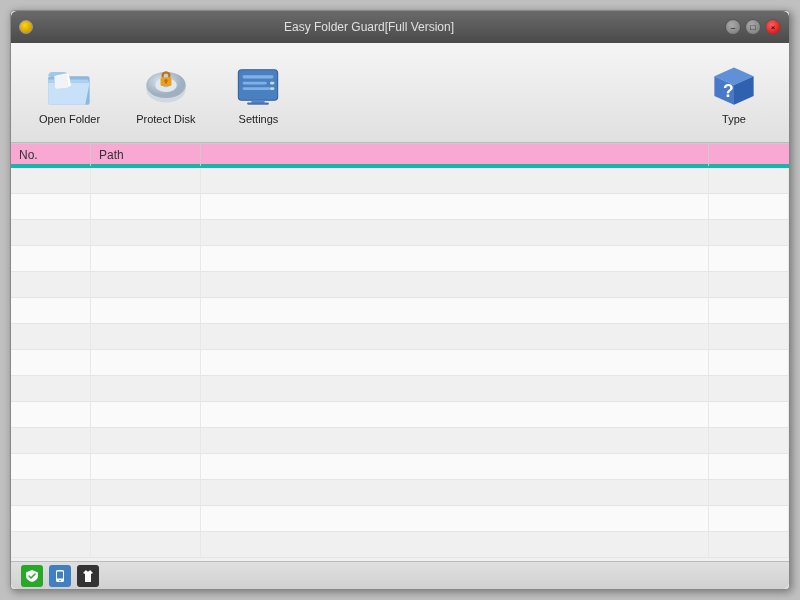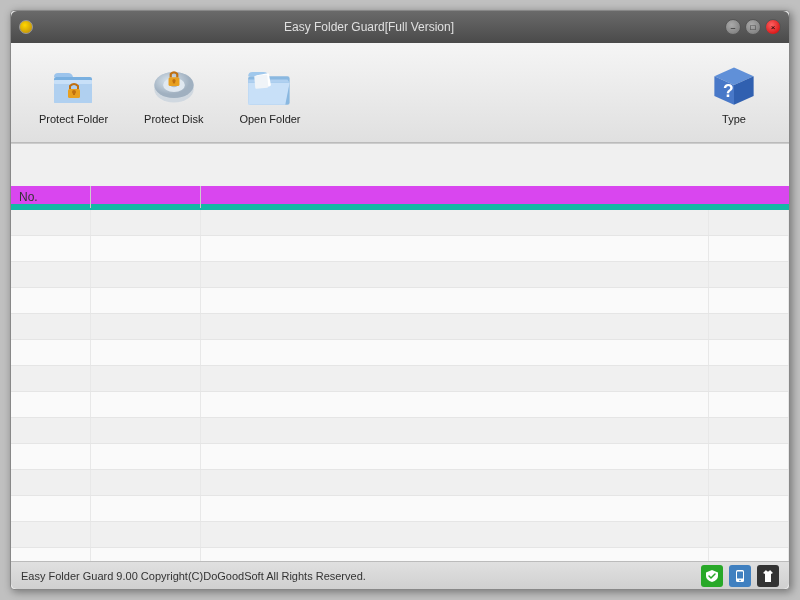--- a/index.html
+++ b/index.html
@@ -132,24 +132,23 @@
     
     .table-container {
       flex: 1;
       overflow: hidden;
       border-top: 1px solid #ccc;
     }
 
     .table-header {
       display: grid;
       grid-template-columns: 80px 110px 1fr 80px;
-      background: #d946ef;
-      border-bottom: 6px solid #14b8a6;
+      background: #f9a8d4;
+      border-bottom: 4px solid #14b8a6;
       height: 24px;
-      margin-top: 42px;
     }
 
     .table-header-cell {
       padding: 4px 8px;
       font-size: 12px;
       color: #333;
       border-right: 1px solid #ccc;
       font-weight: normal;
       display: flex;
       align-items: center;
@@ -242,43 +241,38 @@
         <span>□</span>
       </div>
       <div class="ctrl-btn ctrl-close">
         <span>×</span>
       </div>
     </div>
   </div>
 
   <div class="toolbar">
 
+
+
     <div class="toolbar-item">
-      <div class="toolbar-icon folder-icon">
+      <div class="toolbar-icon">
         <svg viewBox="0 0 44 44" xmlns="http://www.w3.org/2000/svg">
 
-          <rect x="2" y="14" width="38" height="26" rx="2" ry="2" fill="#7ab0e0"></rect>
-
-          <path d="M2 14 Q2 10 6 10 L16 10 Q20 10 21 14 Z" fill="#9cc4ec"></path>
-
-          <rect x="2" y="17" width="38" height="23" rx="1" ry="1" fill="#b0d0f0"></rect>
-
-          <rect x="2" y="17" width="38" height="4" rx="1" ry="1" fill="#c8e0f8"></rect>
-
-          <rect x="16" y="26" width="12" height="9" rx="1.5" fill="#e8a020"></rect>
-
-          <path d="M18 26 L18 23 Q22 19 26 23 L26 26" stroke="#c07010" stroke-width="2" fill="none"></path>
-
-          <circle cx="22" cy="29" r="2" fill="#c07010"></circle>
-          <rect x="21" y="29" width="2" height="3" fill="#c07010"></rect>
-        </svg>
-      </div>
-      <span class="toolbar-label">Protect Folder</span>
-    </div>
-
+          <rect x="2" y="14" width="38" height="26" rx="2" ry="2" fill="#8ab8e0"></rect>
+          <path d="M2 14 Q2 10 6 10 L16 10 Q20 10 21 14 Z" fill="#a0c8ec"></path>
+
+          <path d="M2 20 L40 20 L36 40 L2 40 Z" fill="#c8e0f8"></path>
+          <path d="M2 20 L40 20 L38 17 L2 17 Z" fill="#b0d0f0"></path>
+
+          <rect x="10" y="12" width="12" height="12" rx="1" fill="white" transform="rotate(-10 16 18)"></rect>
+          <rect x="8" y="13" width="12" height="12" rx="1" fill="#f0f4f8" transform="rotate(-5 14 19)"></rect>
+        </svg>
+      </div>
+      <span class="toolbar-label">Open Folder</span>
+    </div>
 
     <div class="toolbar-item">
       <div class="toolbar-icon">
         <svg viewBox="0 0 44 44" xmlns="http://www.w3.org/2000/svg">
 
           <ellipse cx="22" cy="26" rx="18" ry="12" fill="#d0d8e0"></ellipse>
           <ellipse cx="22" cy="22" rx="18" ry="12" fill="#c0ccd8"></ellipse>
           <ellipse cx="22" cy="22" rx="18" ry="12" fill="url(#diskGrad)"></ellipse>
           <defs>
             <radialGradient id="diskGrad" cx="40%" cy="35%">
@@ -297,33 +291,36 @@
           <rect x="21" y="18" width="2" height="2.5" fill="#c07010"></rect>
         </svg>
       </div>
       <span class="toolbar-label">Protect Disk</span>
     </div>
 
     <div class="toolbar-item">
       <div class="toolbar-icon">
         <svg viewBox="0 0 44 44" xmlns="http://www.w3.org/2000/svg">
 
-          <rect x="2" y="14" width="38" height="26" rx="2" ry="2" fill="#8ab8e0"></rect>
-          <path d="M2 14 Q2 10 6 10 L16 10 Q20 10 21 14 Z" fill="#a0c8ec"></path>
-
-          <path d="M2 20 L40 20 L36 40 L2 40 Z" fill="#c8e0f8"></path>
-          <path d="M2 20 L40 20 L38 17 L2 17 Z" fill="#b0d0f0"></path>
-
-          <rect x="10" y="12" width="12" height="12" rx="1" fill="white" transform="rotate(-10 16 18)"></rect>
-          <rect x="8" y="13" width="12" height="12" rx="1" fill="#f0f4f8" transform="rotate(-5 14 19)"></rect>
-        </svg>
-      </div>
-      <span class="toolbar-label">Open Folder</span>
-    </div>
-
+          <rect x="4" y="8" width="36" height="28" rx="3" fill="#4a80c0"></rect>
+          <rect x="4" y="8" width="36" height="28" rx="3" fill="none" stroke="#3060a0" stroke-width="1"></rect>
+
+          <rect x="8" y="13" width="28" height="3" rx="1" fill="#80b0e8"></rect>
+          <rect x="8" y="19" width="22" height="2.5" rx="1" fill="#80b0e8"></rect>
+          <rect x="8" y="24" width="25" height="2.5" rx="1" fill="#80b0e8"></rect>
+
+          <rect x="33" y="19" width="4" height="2.5" rx="1" fill="#c0d8f0"></rect>
+          <rect x="33" y="24" width="4" height="2.5" rx="1" fill="#c0d8f0"></rect>
+
+          <rect x="16" y="36" width="12" height="3" rx="1" fill="#5588c8"></rect>
+          <rect x="12" y="38" width="20" height="2" rx="1" fill="#4a70b0"></rect>
+        </svg>
+      </div>
+      <span class="toolbar-label">Settings</span>
+    </div>
 
     <div class="toolbar-spacer"></div>
 
     <div class="toolbar-item">
       <div class="toolbar-icon">
         <svg viewBox="0 0 44 44" xmlns="http://www.w3.org/2000/svg">
 
           <polygon points="22,6 40,14 22,22 4,14" fill="#6090d8"></polygon>
 
           <polygon points="40,14 40,32 22,40 22,22" fill="#3060b0"></polygon>
@@ -334,20 +331,21 @@
         </svg>
       </div>
       <span class="toolbar-label">Type</span>
     </div>
 
   </div>
 
   <div class="table-container">
     <div class="table-header">
       <div class="table-header-cell">No.</div>
+      <div class="table-header-cell">Path</div>
       <div class="table-header-cell"></div>
     </div>
     <div class="table-body">
 
       <div class="table-row">
         <div class="table-cell"></div>
         <div class="table-cell"></div>
         <div class="table-cell"></div>
         <div class="table-cell"></div>
       </div>
@@ -432,21 +430,20 @@
       <div class="table-row">
         <div class="table-cell"></div>
         <div class="table-cell"></div>
         <div class="table-cell"></div>
         <div class="table-cell"></div>
       </div>
     </div>
   </div>
 
   <div class="status-bar">
-    <span class="status-text">Easy Folder Guard 9.00 Copyright(C)DoGoodSoft All Rights Reserved.</span>
     <div class="status-icons">
 
       <div class="status-icon-btn" style="background:#28a828;">
         <svg width="14" height="14" viewBox="0 0 14 14" xmlns="http://www.w3.org/2000/svg">
           <path d="M7 1 L13 3.5 L13 7 Q13 11 7 13 Q1 11 1 7 L1 3.5 Z" fill="white"></path>
           <path d="M4 7 L6 9 L10 5" stroke="#28a828" stroke-width="1.5" fill="none" stroke-linecap="round"></path>
         </svg>
       </div>
 
       <div class="status-icon-btn" style="background:#4080c0;">

